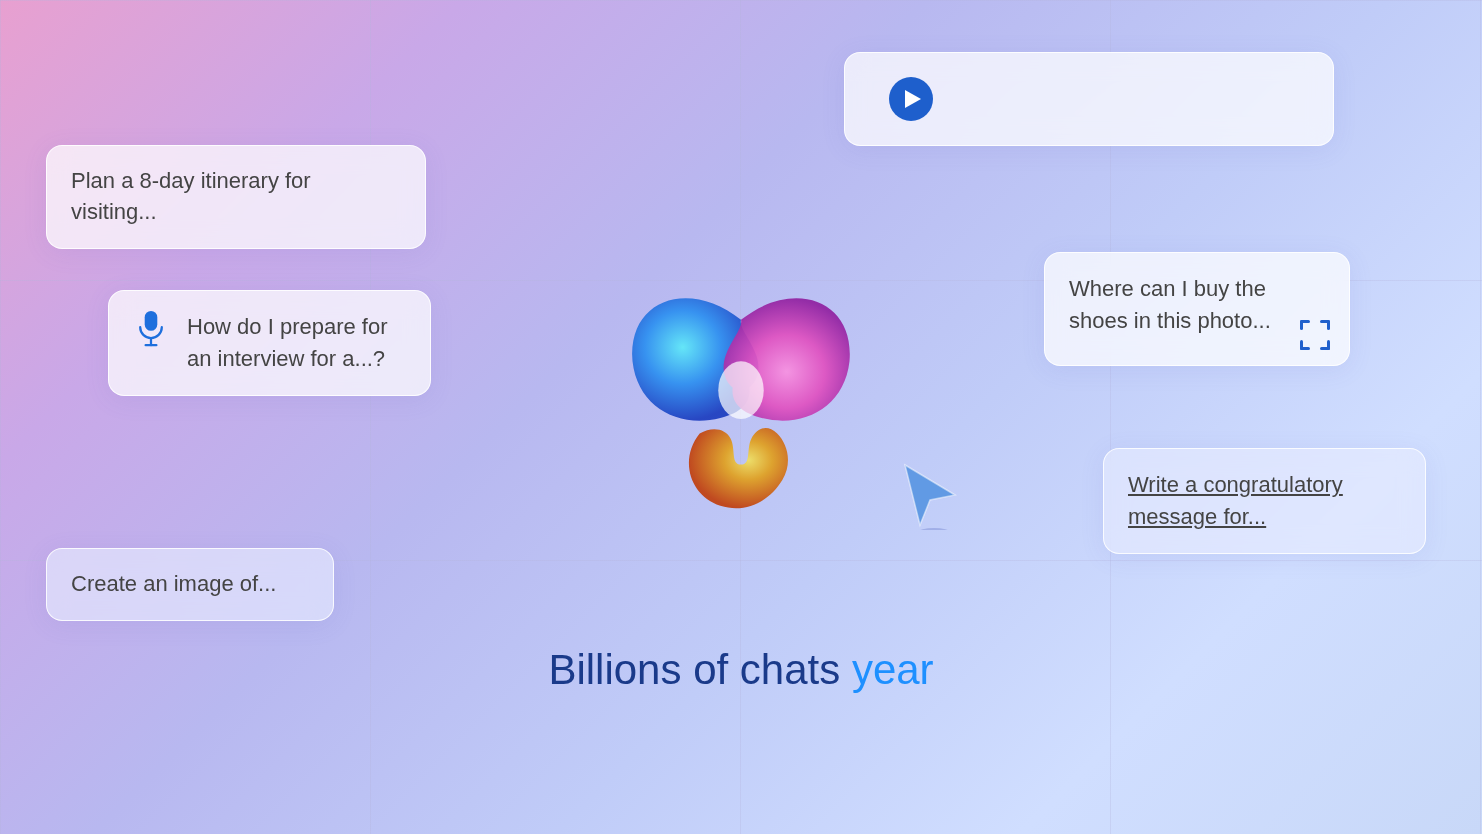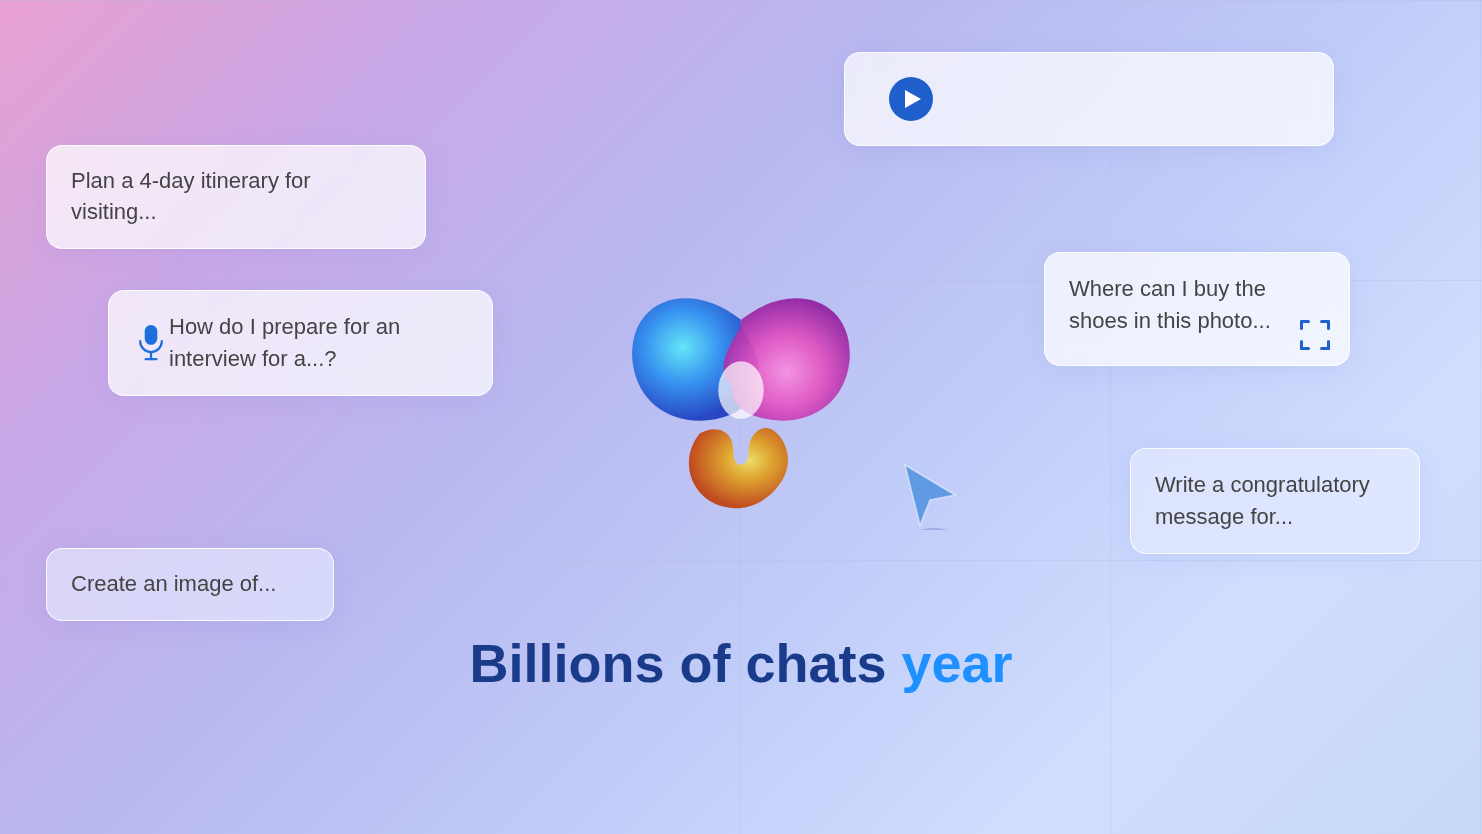--- a/index.html
+++ b/index.html
@@ -81,23 +81,24 @@
       top: 145px;
       left: 46px;
       width: 380px;
       font-size: 22px;
     }
 
     
     .card-interview {
       top: 290px;
       left: 108px;
-      width: 385px;
-      display: flex;
-      align-items: center;
+      width: 323px;
+      display: flex;
+      align-items: flex-start;
+      gap: 18px;
       font-size: 22px;
       line-height: 1.45;
     }
 
     .mic-icon {
       flex-shrink: 0;
       width: 36px;
       height: 36px;
       position: relative;
       display: flex;
@@ -124,25 +125,26 @@
       position: absolute;
       bottom: 14px;
       right: 18px;
       width: 32px;
       height: 32px;
     }
 
     
     .card-congrats {
       top: 448px;
-      right: 62px;
-      width: 290px;
+      right: 56px;
+      width: 323px;
       font-size: 22px;
       line-height: 1.45;
       background: rgba(230,235,255,0.65);
+      text-decoration: underline;
     }
 
     
     .card-image {
       top: 548px;
       left: 46px;
       width: 288px;
       font-size: 22px;
       background: rgba(230,235,255,0.65);
     }
@@ -165,43 +167,43 @@
       width: 60px;
       height: 60px;
     }
 
     
     .tagline {
       position: absolute;
       bottom: 140px;
       left: 50%;
       transform: translateX(-50%);
-      font-size: 54px;
-      font-weight: 700;
+      font-size: 42px;
+      font-weight: 400;
       white-space: nowrap;
     }
 
     .tagline-billions { color: #1a3a8a; }
     .tagline-chats { color: #1a3a8a; }
     .tagline-year { color: #1e90ff; }
   </style>
 </head>
 <body>
 
 <div class="bg"></div>
 <div class="grid-lines"></div>
 
 <div class="card card-recipe">
   <div class="send-btn">
     <div class="send-icon"></div>
   </div>
 </div>
 
 <div class="card card-itinerary">
-  <span>Plan a 4-day itinerary for visiting...</span>
+  <span>Plan a 8-day itinerary for visiting...</span>
 </div>
 
 <div class="card card-interview">
   <div class="mic-icon">
     <svg class="mic-svg" viewBox="0 0 30 40" fill="none" xmlns="http://www.w3.org/2000/svg">
       <rect x="8" y="0" width="14" height="22" rx="7" fill="#1e6fdd"></rect>
       <path d="M3 18c0 6.627 5.373 12 12 12s12-5.373 12-12" stroke="#1e6fdd" stroke-width="2.5" fill="none" stroke-linecap="round"></path>
       <line x1="15" y1="30" x2="15" y2="38" stroke="#1e6fdd" stroke-width="2.5" stroke-linecap="round"></line>
       <line x1="9" y1="38" x2="21" y2="38" stroke="#1e6fdd" stroke-width="2.5" stroke-linecap="round"></line>
     </svg>

